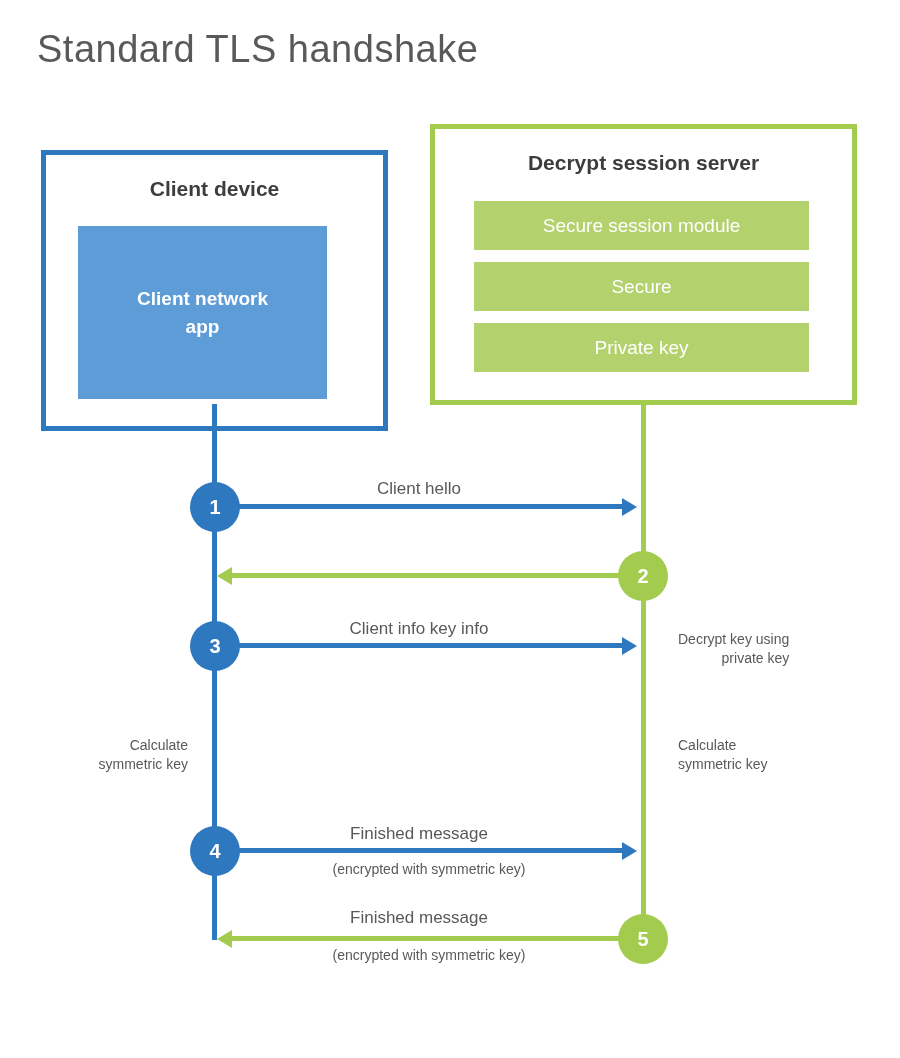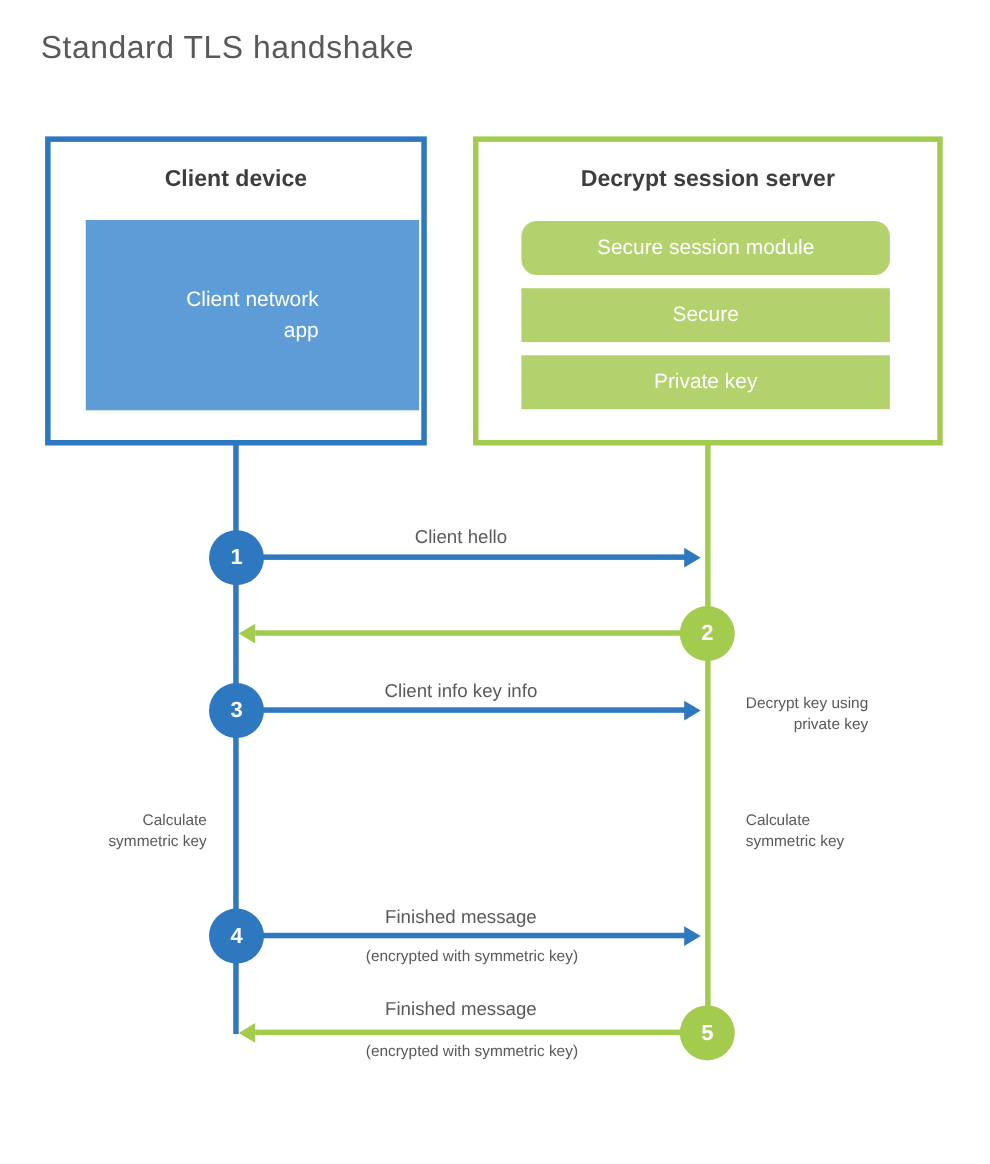--- a/index.html
+++ b/index.html
@@ -2,41 +2,41 @@
 <html style="--blue: #2e78bf; --blue-fill: #5d9cd6; --green: #a3cc4e; --green-fill: #b3d26e; --heading: #3d3d3d; --text: #595959;"><head>
 <meta charset="utf-8">
 <style>
   html,body{margin:0;padding:0;background:#ffffff;}
   .canvas{
     position:relative;width:900px;height:1058px;background:#ffffff;overflow:hidden;
     font-family:"Liberation Sans","DejaVu Sans",sans-serif;
   }
   .title{
     position:absolute;left:37px;top:28px;margin:0;
-    font-size:29px;font-weight:300;color:var(--text,#595959);letter-spacing:.5px;
+    font-size:38px;font-weight:300;color:var(--text,#595959);letter-spacing:.5px;
   }
   
   .box{position:absolute;top:124px;height:271px;background:#fff;box-sizing:content-box;}
-  .client-box{left:41px;width:337px;border:5px solid var(--blue,#2e78bf);}
+  .client-box{left:41px;width:337px;border:5px solid var(--blue,#2e78bf);margin-top:26px;}
   .server-box{left:430px;width:417px;border:5px solid var(--green,#a3cc4e);}
   .box-heading{
     position:absolute;left:0;right:0;top:22px;text-align:center;
     font-size:21px;font-weight:bold;color:var(--heading,#3d3d3d);
   }
   .client-module{
-    position:absolute;left:32px;top:71px;width:303px;height:173px;
+    position:absolute;left:32px;top:71px;width:249px;height:173px;
     background:var(--blue-fill,#5d9cd6);color:#fff;font-size:19px;line-height:28px;
-    display:flex;align-items:center;justify-content:center;text-align:right;white-space:pre-line;
+    display:flex;align-items:center;justify-content:center;text-align:center;white-space:pre-line;font-weight:bold;
   }
   .server-bar{
     position:absolute;left:39px;width:335px;height:49px;
     background:var(--green-fill,#b3d26e);color:#fff;font-size:19px;
     display:flex;align-items:center;justify-content:center;text-align:center;
   }
-  .bar-1{top:72px;border-radius:14px;} .bar-2{top:133px;} .bar-3{top:194px;}
+  .bar-1{top:72px;} .bar-2{top:133px;} .bar-3{top:194px;}
   
   .vline{position:absolute;top:404px;width:5px;height:536px;}
   .blue-line{left:212px;background:var(--blue,#2e78bf);}
   .green-line{left:641px;background:var(--green,#a3cc4e);}
   
   .shaft{position:absolute;height:5px;}
   .shaft.blue{background:var(--blue,#2e78bf);left:215px;width:408px;}
   .shaft.green{background:var(--green,#a3cc4e);left:232px;width:411px;}
   .head{position:absolute;width:0;height:0;border-top:9px solid transparent;border-bottom:9px solid transparent;}
   .head.right{left:622px;border-left:15px solid var(--blue,#2e78bf);}

